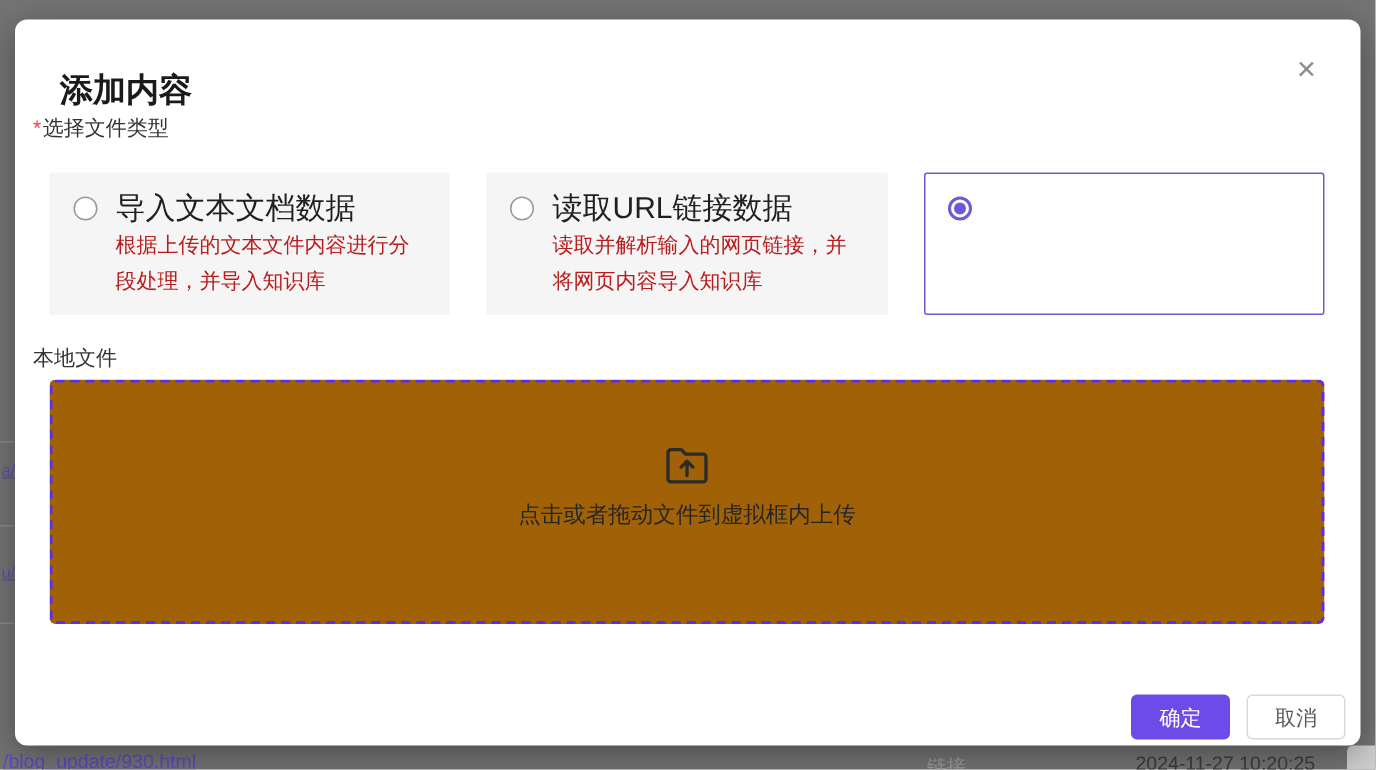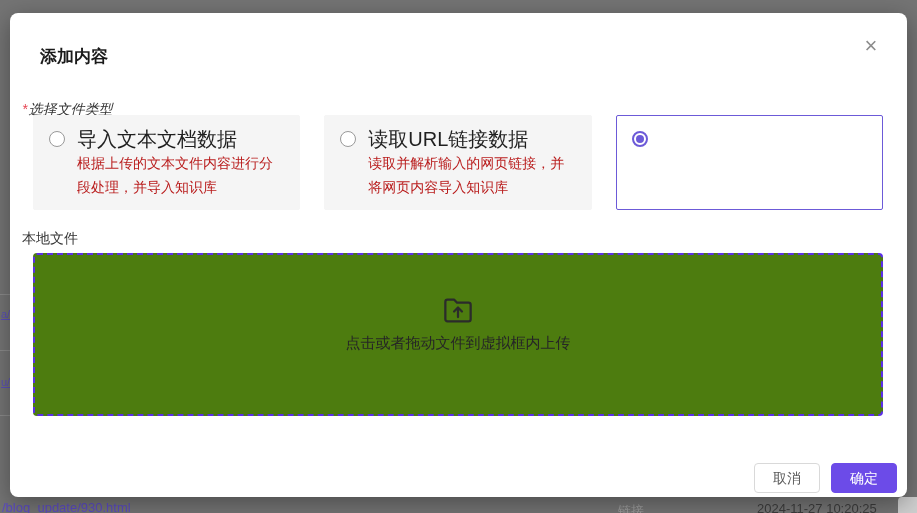--- a/index.html
+++ b/index.html
@@ -33,34 +33,34 @@
 
   
   .modal {
     position: absolute; z-index: 1;
     left: 10px; top: 13px; width: 897px; height: 484px;
     background: #ffffff; border-radius: 8px;
     box-shadow: 0 6px 24px rgba(0,0,0,0.35);
   }
   .modal-title {
     position: absolute; left: 30px; top: 32px;
-    font-size: 17px; font-weight: bold; color: #1a1a1a;
+    font-size: 22px; font-weight: bold; color: #1a1a1a;
   }
   .modal-close {
     position: absolute; right: 22px; top: 20px;
     width: 28px; height: 28px; line-height: 26px; text-align: center;
     font-size: 22px; color: #8c8c8c; cursor: pointer; user-select: none;
   }
 
   .field-label {
     position: absolute; left: 12px;
     font-size: 14px; color: #333333;
   }
   .field-label .required { color: #e64552; margin-right: 1px; }
-  .label-file-type { top: 88px; font-style: italic; }
+  .label-file-type { top: 64px; }
   .label-local-file { top: 217px; }
 
   
   .cards {
     position: absolute; left: 23px; top: 102px; width: 850px; height: 95px;
     display: flex; gap: 24px;
   }
   .card {
     flex: 1 1 0; background: #f5f5f5; border: 1px solid #f5f5f5;
     border-radius: 2px; padding: 13px 15px 0 15px;
@@ -78,21 +78,21 @@
     width: 8px; height: 8px; margin: -4px 0 0 -4px;
     border-radius: 50%; background: #6c5ad8;
   }
   .card-text { margin-left: 12px; }
   .card-title { font-size: 20px; color: #1f1f1f; line-height: 20px; }
   .card-desc  { font-size: 14px; color: #b91c1c; line-height: 24px; margin-top: 2px; }
 
   
   .dropzone {
     position: absolute; left: 23px; top: 240px; width: 850px; height: 163px;
-    border: 2px dashed #5b2ee8; border-radius: 4px; background: #4d7c0f;
+    border: 2px dashed #5b2ee8; border-radius: 4px; background: #a16207;
     display: flex; flex-direction: column; align-items: center;
     text-align: center; cursor: pointer;
   }
   .dz-icon { margin-top: 42px; width: 30px; height: 27px; }
   .dz-text { margin-top: 10px; font-size: 15px; color: #262626; }
   .dz-hint { margin-top: 9px; font-size: 13px; color: #cbcbce; }
 
   
   .footer {
     position: absolute; right: 10px; bottom: 4px;
@@ -154,17 +154,17 @@
 
   <div class="dropzone">
     <svg class="dz-icon" viewBox="0 0 32 28" fill="none" xmlns="http://www.w3.org/2000/svg">
       <path d="M2.5 6.5 V4.8 C2.5 3.5 3.5 2.5 4.8 2.5 h7.2 l3 3.2 h12.2 c1.3 0 2.3 1 2.3 2.3 v15.2 c0 1.3-1 2.3-2.3 2.3 H4.8 c-1.3 0-2.3-1-2.3-2.3 Z" stroke="#2b2b2b" stroke-width="2.4" stroke-linejoin="round"></path>
       <path d="M16 21 V11.5 M11.8 15 L16 10.8 L20.2 15" stroke="#2b2b2b" stroke-width="2.4" stroke-linecap="round" stroke-linejoin="round"></path>
     </svg>
     <div class="dz-text">点击或者拖动文件到虚拟框内上传</div>
   </div>
 
   <div class="footer">
+    <button class="btn btn-confirm">确定</button>
     <button class="btn btn-cancel">取消</button>
-    <button class="btn btn-confirm">确定</button>
   </div>
 
 </div>
 
 </body></html>

